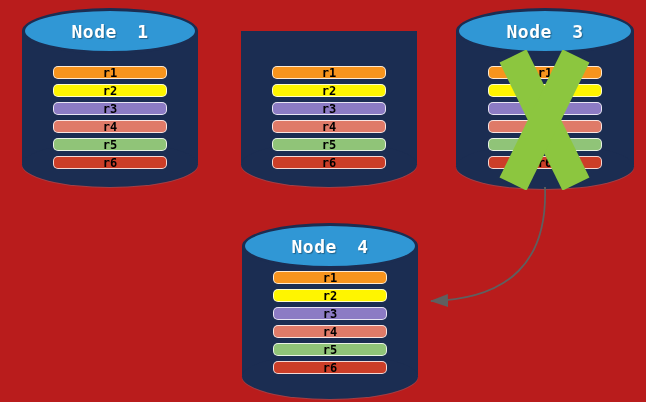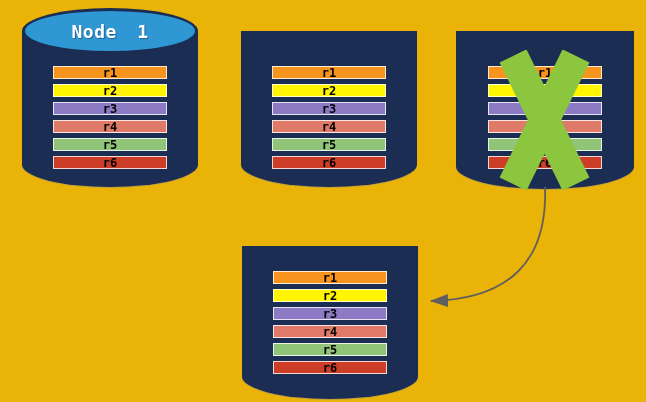--- a/index.html
+++ b/index.html
@@ -5,21 +5,21 @@
   html, body {
     margin: 0;
     padding: 0;
     background: #ffffff;
     font-family: "DejaVu Sans Mono", "Liberation Mono", monospace;
   }
   .canvas {
     position: relative;
     width: 646px;
     height: 402px;
-    background: #eab308;
+    background: #b91c1c;
     overflow: hidden;
   }
   .cyl { position: absolute; }
   .cyl-body {
     position: absolute;
     left: 0; right: 0;
     top: 23px; bottom: 22px;
     background: var(--navy, #1B2D52);
   }
   .cyl-bottom {
@@ -59,21 +59,21 @@
     left: 50%;
     transform: translateX(-50%);
     width: 114px;
     top: 58px;
     z-index: 3;
   }
   .cyl--low .bars { top: 48px; }
   .bar {
     height: 13px;
     margin-bottom: 5px;
-    border-radius: 0;
+    border-radius: 5px;
     border: 1px solid rgba(255,255,255,0.8);
     box-sizing: border-box;
     display: flex;
     align-items: center;
     justify-content: center;
   }
   .bar span {
     font-size: 12px;
     font-weight: bold;
     color: var(--bar-text, #000);
@@ -161,20 +161,23 @@
         </div>
         <div class="bar" style="background: rgb(204, 62, 40);">
           <span>r6</span>
         </div>
       </div>
   </div>
 
   <div class="cyl" style="left:456px; top:8px; width:178px; height:181px;">
     <div class="cyl-body"></div>
     <div class="cyl-bottom"></div>
+    <div class="cyl-top">
+      <span class="cyl-label">Node 3</span>
+    </div>
     <div class="bars">
         <div class="bar" style="background: rgb(247, 148, 29);">
           <span>r1</span>
         </div>
         <div class="bar" style="background: rgb(255, 245, 0);">
           <span>r2</span>
         </div>
         <div class="bar" style="background: rgb(140, 123, 196);">
           <span>r3</span>
         </div>
@@ -190,20 +193,23 @@
       </div>
     <svg class="x-overlay" viewBox="0 0 95 140" preserveAspectRatio="none">
       <line x1="16" y1="6" x2="79" y2="134"></line>
       <line x1="79" y1="6" x2="16" y2="134"></line>
     </svg>
   </div>
 
   <div class="cyl cyl--low" style="left:242px; top:223px; width:176px; height:176px;">
     <div class="cyl-body"></div>
     <div class="cyl-bottom"></div>
+    <div class="cyl-top">
+      <span class="cyl-label">Node 4</span>
+    </div>
     <div class="bars">
         <div class="bar" style="background: rgb(247, 148, 29);">
           <span>r1</span>
         </div>
         <div class="bar" style="background: rgb(255, 245, 0);">
           <span>r2</span>
         </div>
         <div class="bar" style="background: rgb(140, 123, 196);">
           <span>r3</span>
         </div>

